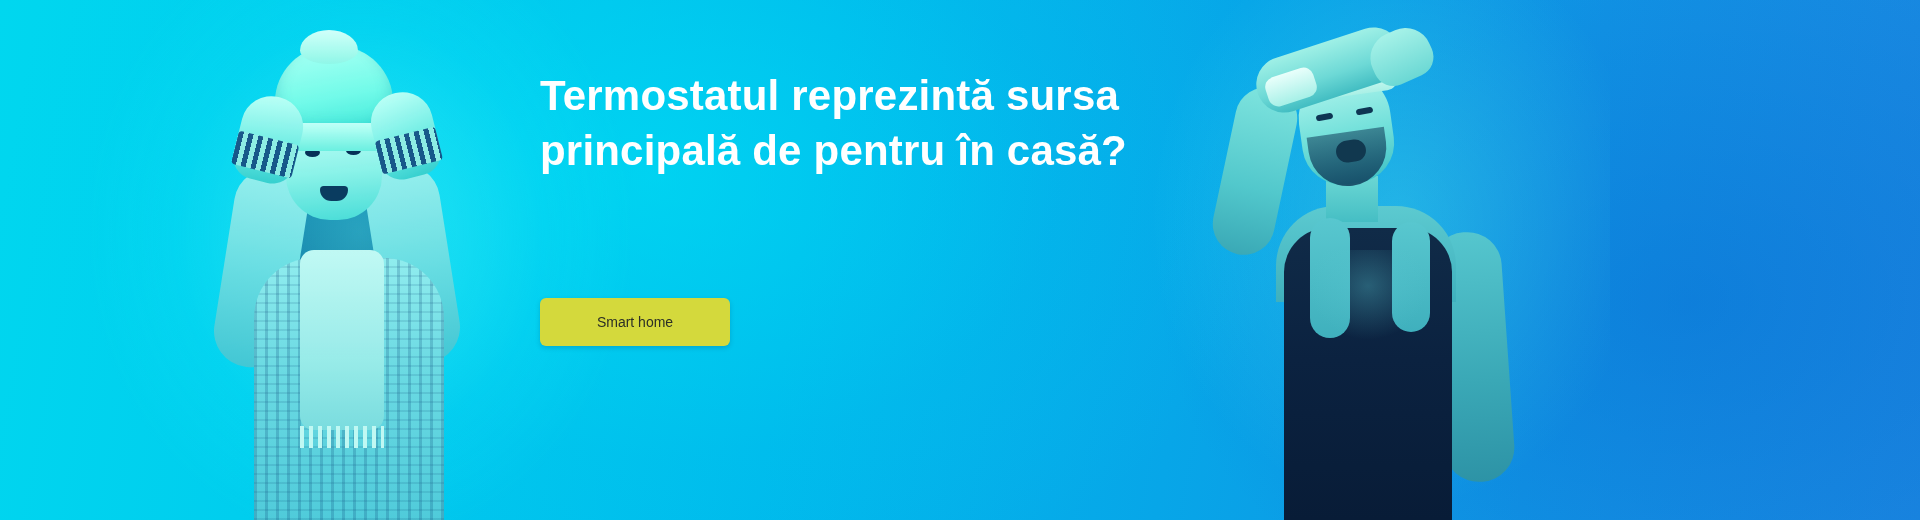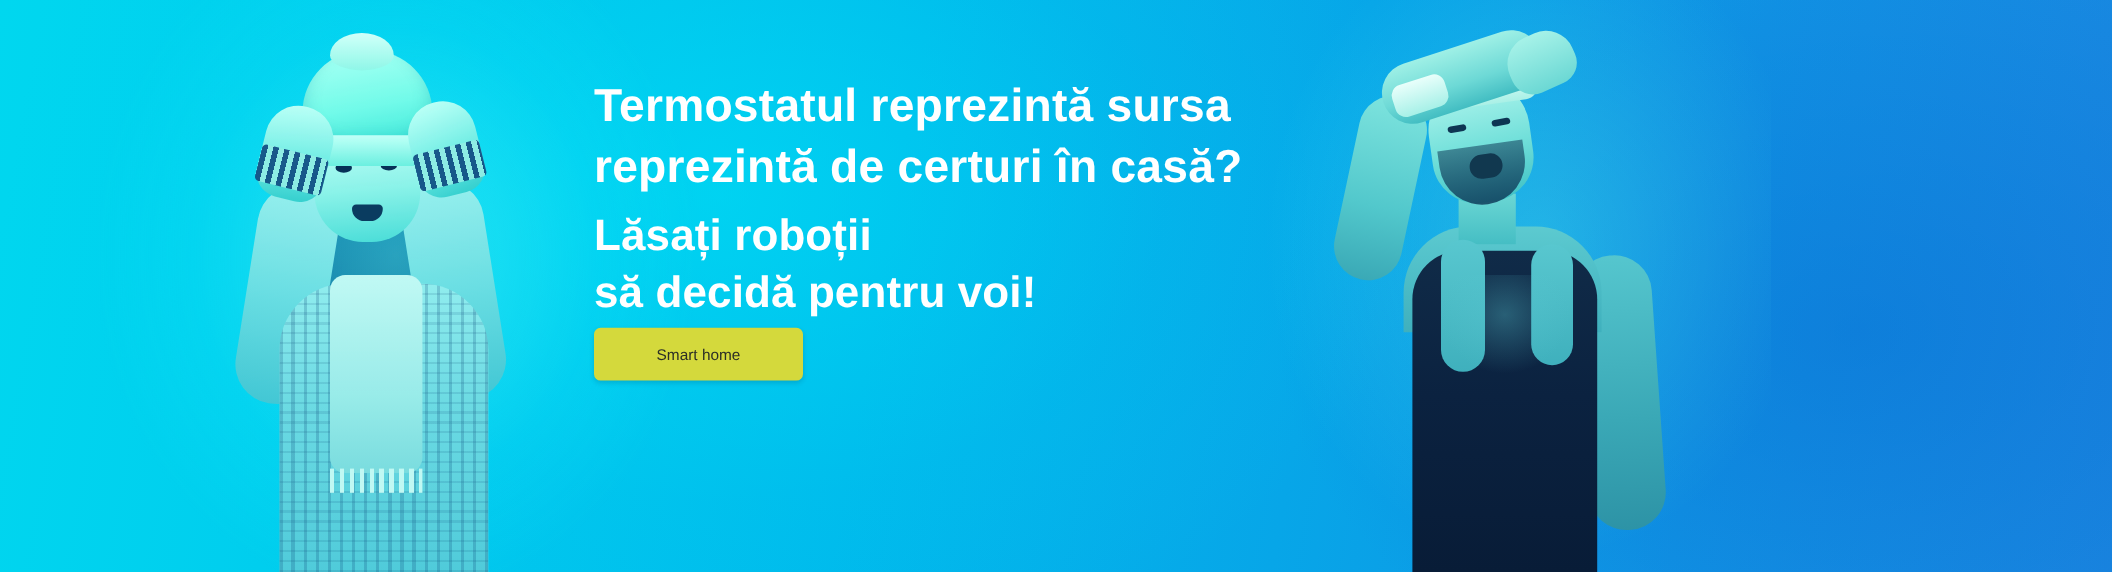--- a/index.html
+++ b/index.html
@@ -277,24 +277,20 @@
     <div class="m-wristband"></div>
     <div class="m-hand"></div>
     <div class="m-tank"></div>
     <div class="m-chest"></div>
   </div>
 
   <div class="content">
 
     <div class="headline">
       <span>Termostatul reprezintă sursa</span><br>
-      <span>reprezintă de certuri în casă?</span>
+      <span>principală de pentru în casă?</span>
     </div>
 
-    <div class="subhead">
-      <span>Lăsați roboții</span><br>
-      <span>să decidă pentru voi!</span>
-    </div>
 
     <button class="cta" type="button">Smart home</button>
   </div>
 
 </div>
 
 </body></html>

